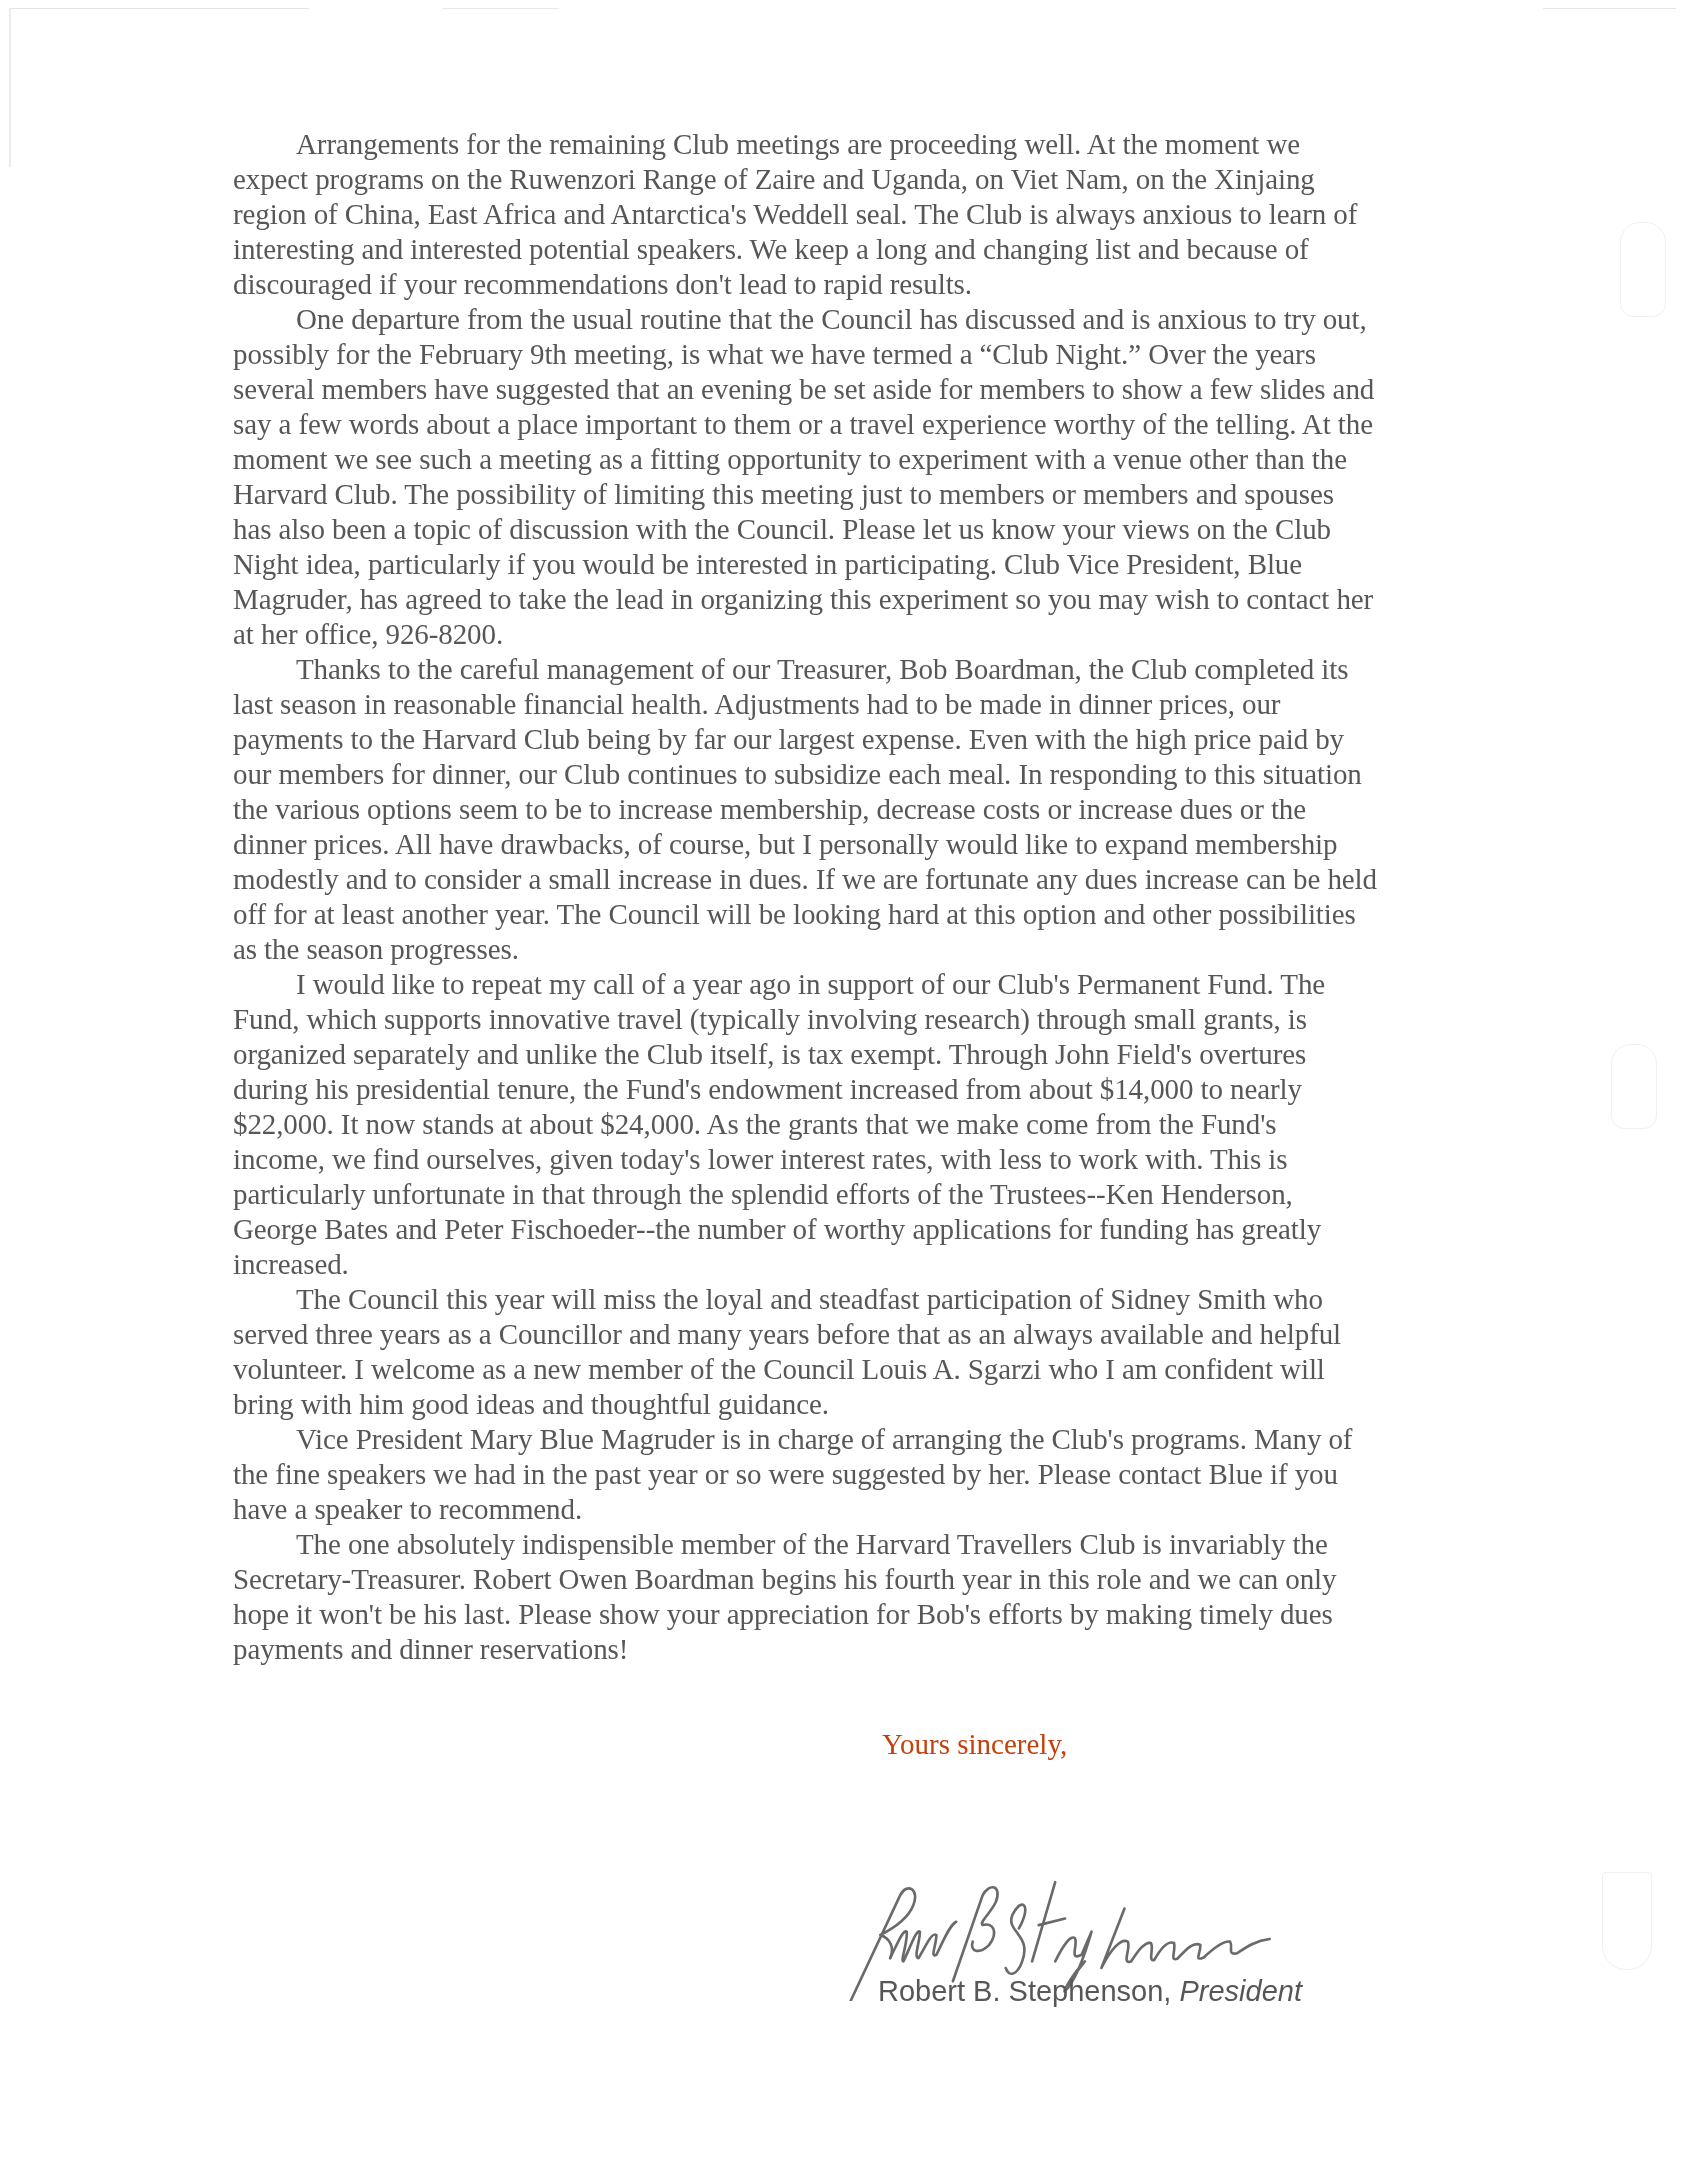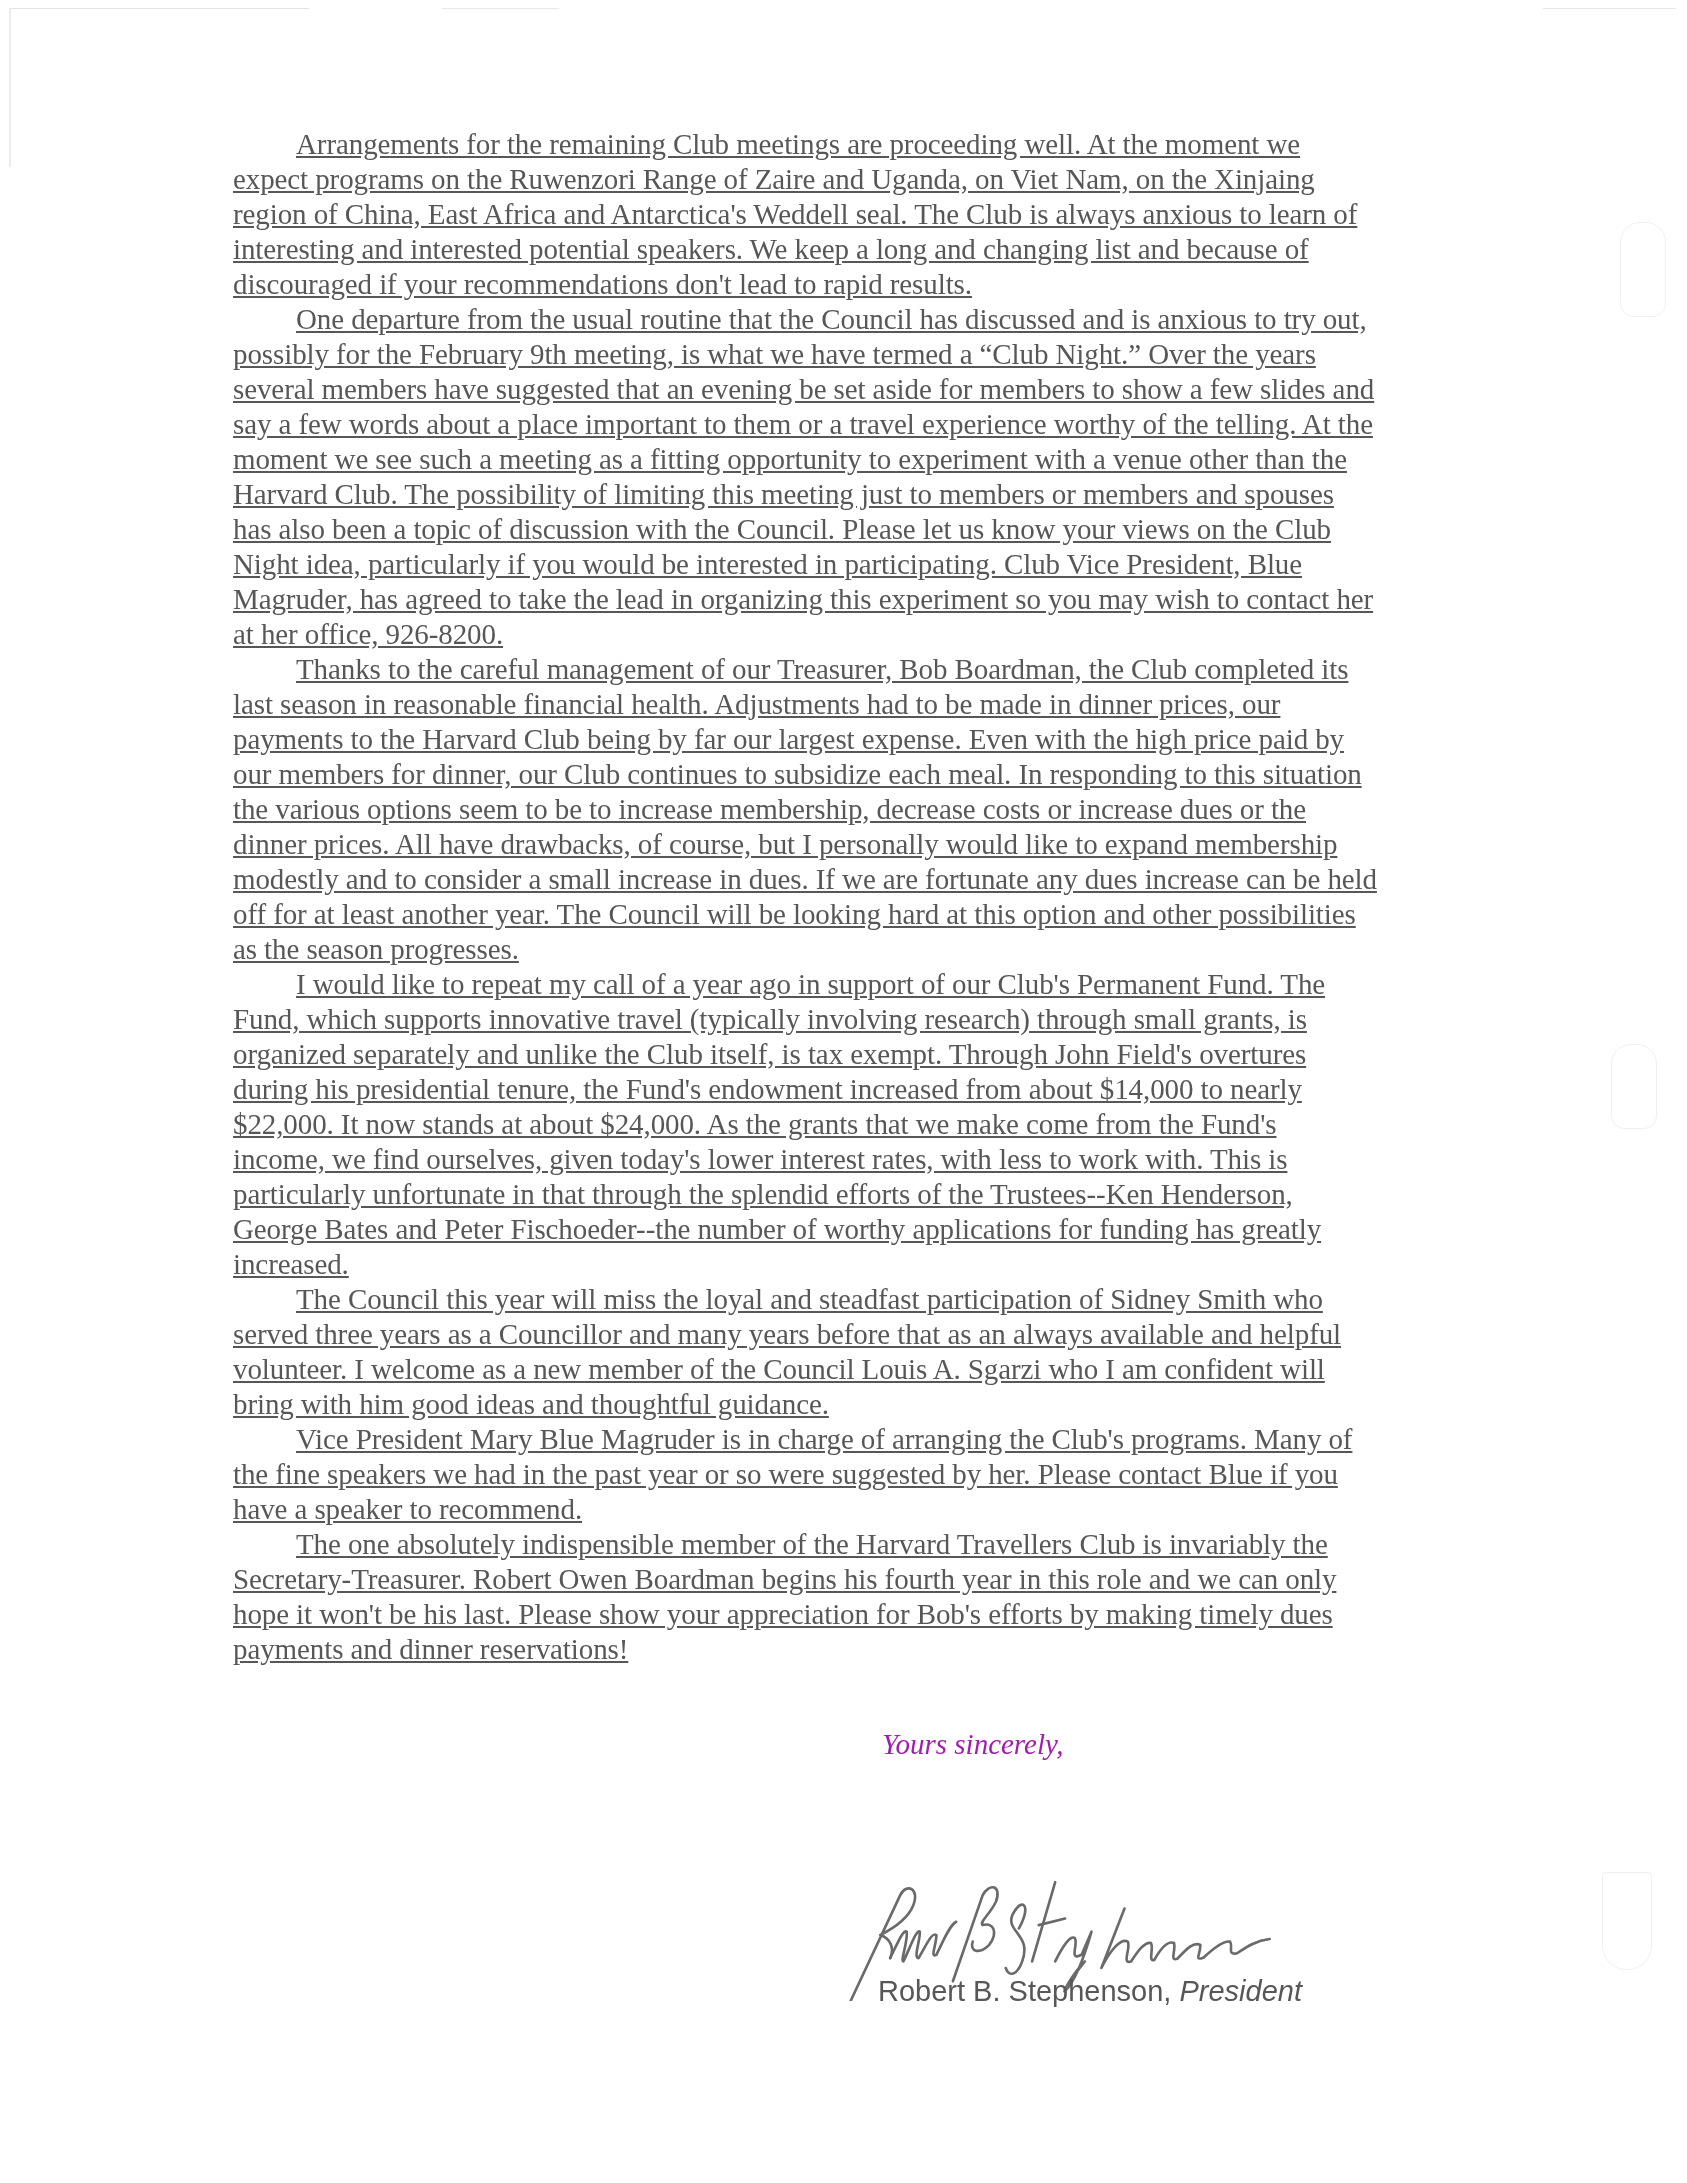--- a/index.html
+++ b/index.html
@@ -43,33 +43,31 @@
       letter-spacing: -0.1px;
     }
     .body-text p {
       margin: 0;
       text-indent: 63px;
       white-space: normal;
     }
     .body-text .ln {
       display: block;
       white-space: nowrap;
-      text-decoration: underline;
     }
     .body-text .ln.first {
       padding-left: 63px;
     }
     .closing {
       position: absolute;
       left: 882px;
       top: 1728px;
       font-family: "Liberation Serif", "DejaVu Serif", serif;
       font-size: 29px;
-      color: #a21caf;
-      font-style: italic;
+      color: #c2410c;
     }
     .signature {
       position: absolute;
       left: 820px;
       top: 1869px;
       width: 543px;
       height: 132px;
     }
     .signer {
       position: absolute;

